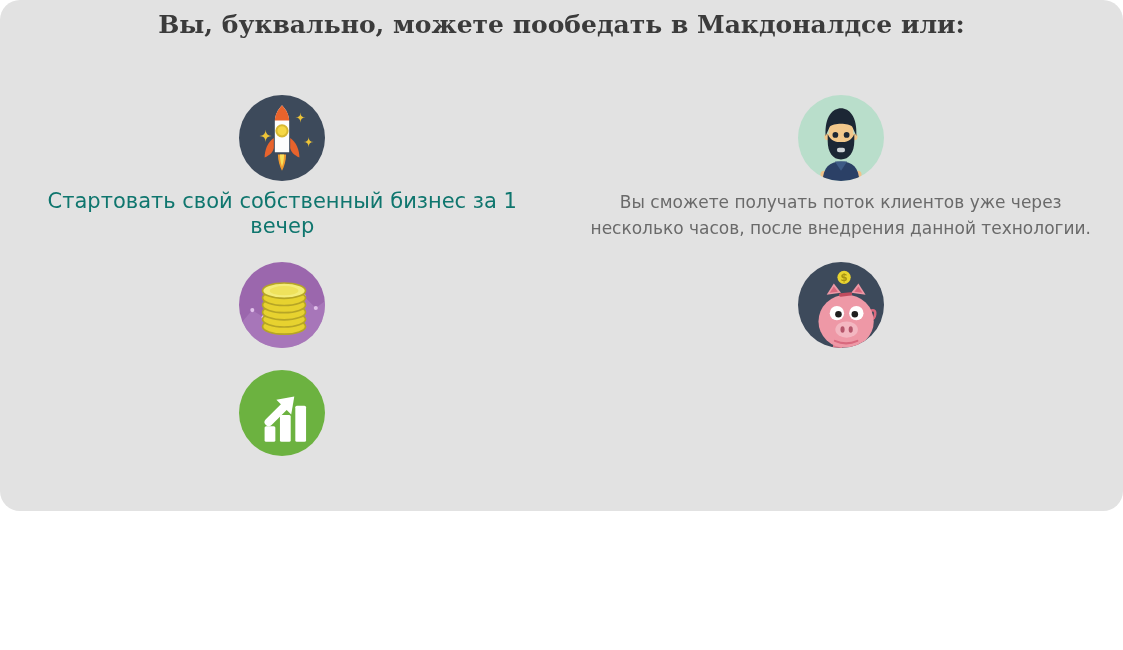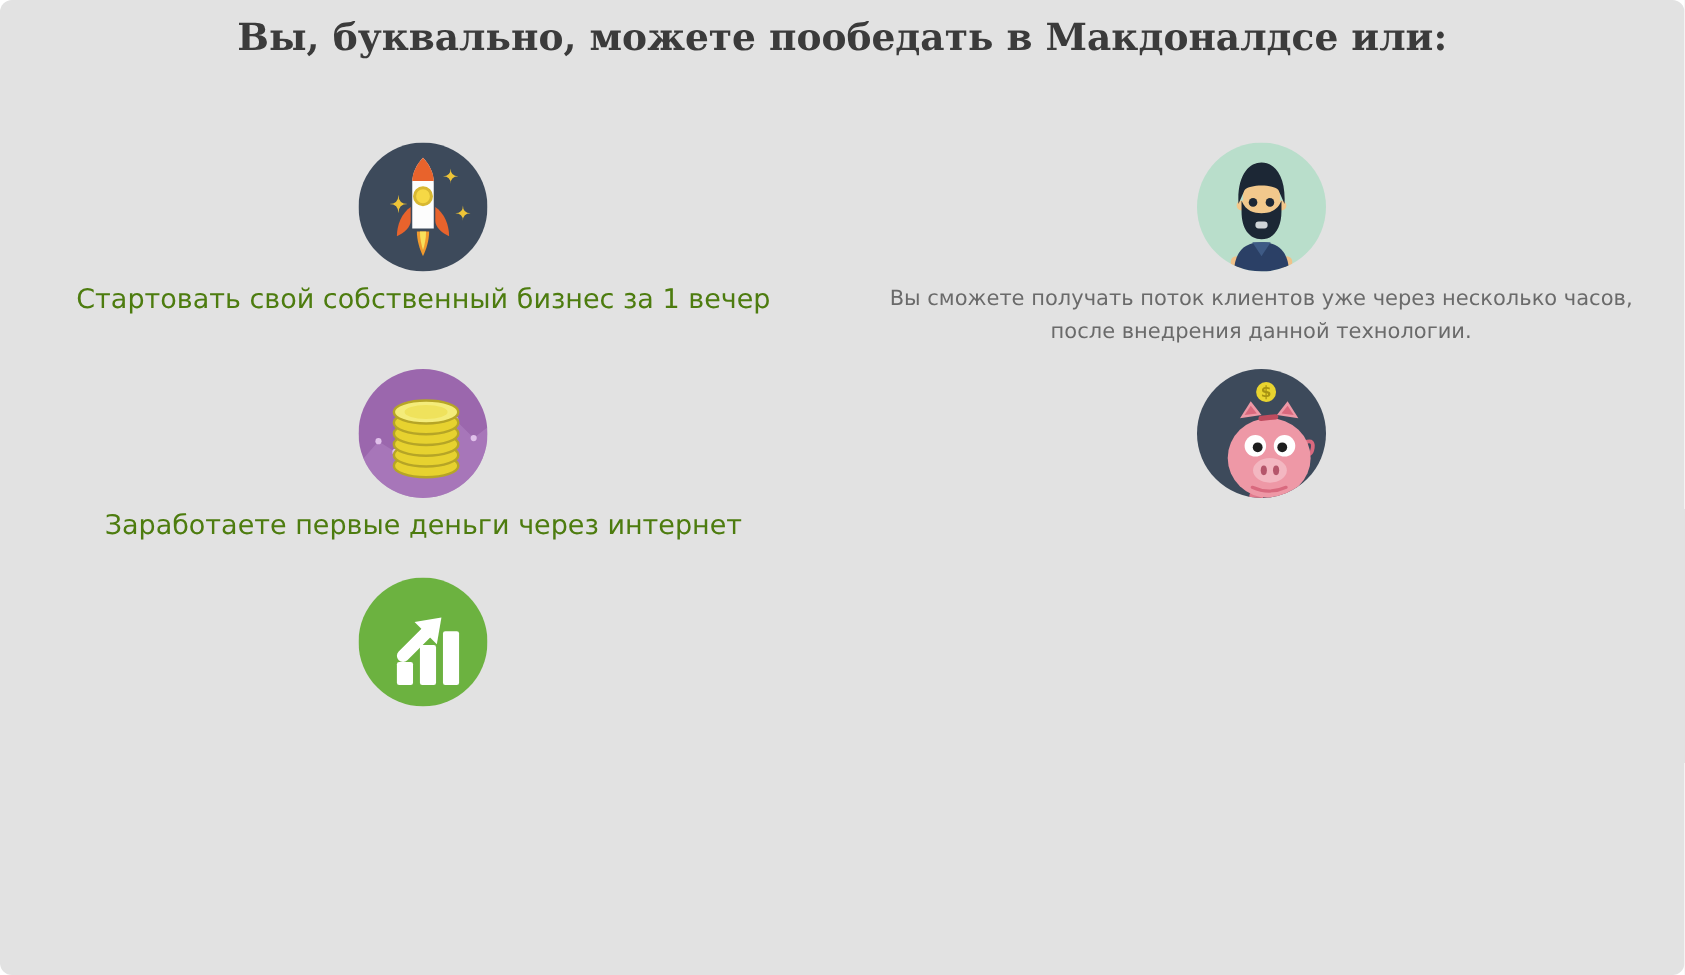--- a/index.html
+++ b/index.html
@@ -1,20 +1,20 @@
 <!DOCTYPE html>
 <html><head>
 <meta charset="utf-8">
 <style>
   html,body { margin:0; padding:0; background:#ffffff; }
   .page {
     position:relative;
-    width:1123px; height:650px;
+    width:1123px; height:511px;
     background:#e2e2e2;
-    border-radius:8px;
+    border-radius:20px;
     overflow:hidden;
     font-family:"DejaVu Sans","Liberation Sans",sans-serif;
   }
   .title {
     font-family:"DejaVu Serif","Liberation Serif",serif;
     font-size:25px;
     font-weight:700;
     color:#3b3b3b;
     text-align:center;
     margin:0;
@@ -29,28 +29,28 @@
     padding:0 18px;
   }
   .feature {
     display:flex;
     flex-direction:column;
     align-items:center;
     text-align:center;
   }
   .icon { width:86px; height:86px; margin-bottom:8px; display:block; }
   .feature h2 {
-    font-size:18px;
+    font-size:21px;
     font-weight:400;
-    color:#4d7c0f;
+    color:#0f766e;
     margin:0 0 9px 0;
     line-height:1.2;
   }
   .feature p {
-    font-size:14px;
+    font-size:17px;
     color:#6a6a6a;
     line-height:1.55;
     margin:0;
     max-width:530px;
   }
 </style>
 </head>
 <body>
 
 <div class="page">
@@ -120,21 +120,20 @@
             <ellipse cx="44" cy="63" rx="21" ry="7.5" fill="#e7d22f"></ellipse>
             <ellipse cx="44" cy="56" rx="21" ry="7.5" fill="#e7d22f"></ellipse>
             <ellipse cx="44" cy="49" rx="21" ry="7.5" fill="#e7d22f"></ellipse>
             <ellipse cx="44" cy="42" rx="21" ry="7.5" fill="#e7d22f"></ellipse>
             <ellipse cx="44" cy="35" rx="21" ry="7.5" fill="#e7d22f"></ellipse>
             <ellipse cx="44" cy="28" rx="21" ry="7.5" fill="#f4ec7a"></ellipse>
           </g>
           <ellipse cx="44" cy="28" rx="14" ry="4.5" fill="#efe25c"></ellipse>
         </g>
       </svg>
-      <h2>Заработаете первые деньги через интернет</h2>
     </div>
 
 
     <div class="feature">
       <svg class="icon" viewBox="0 0 84 84">
         <defs>
             <clipPath id="clipPig">
               <circle cx="42" cy="42" r="42"></circle>
             </clipPath>
           </defs>

